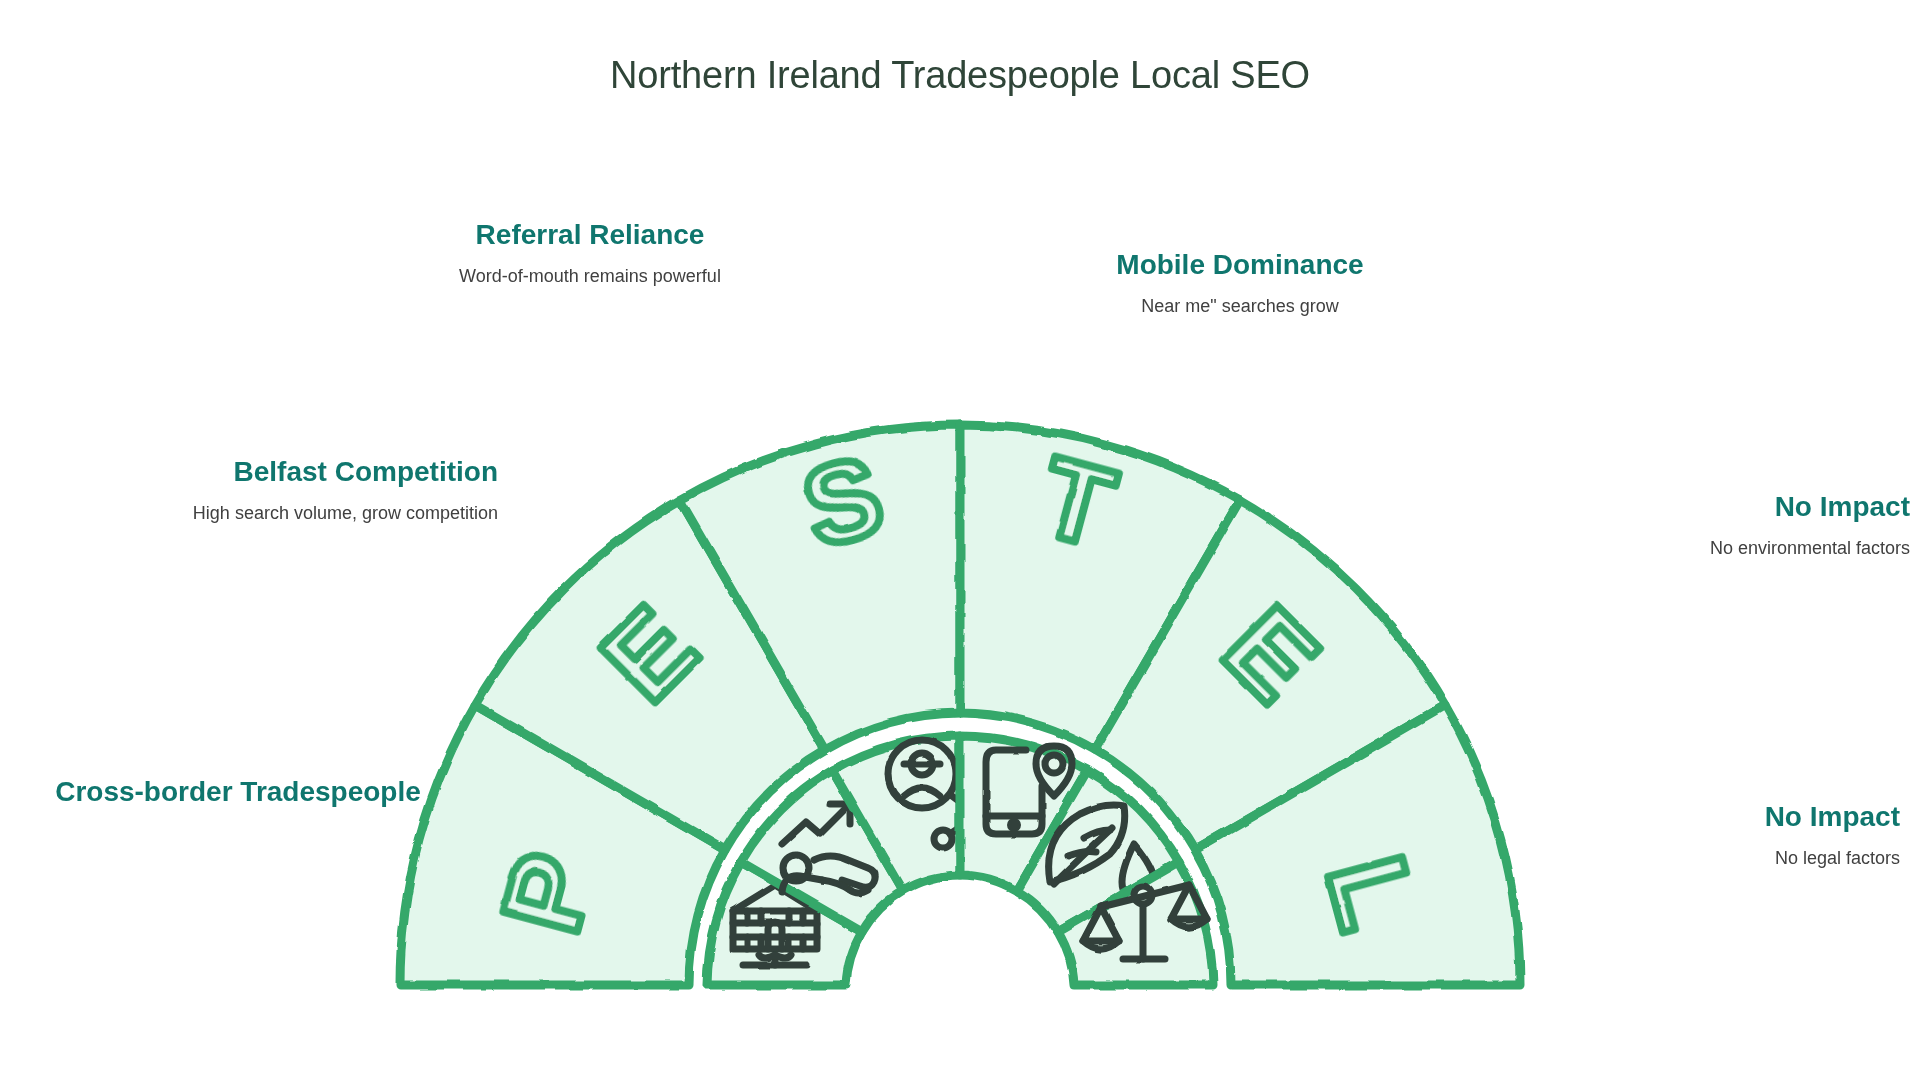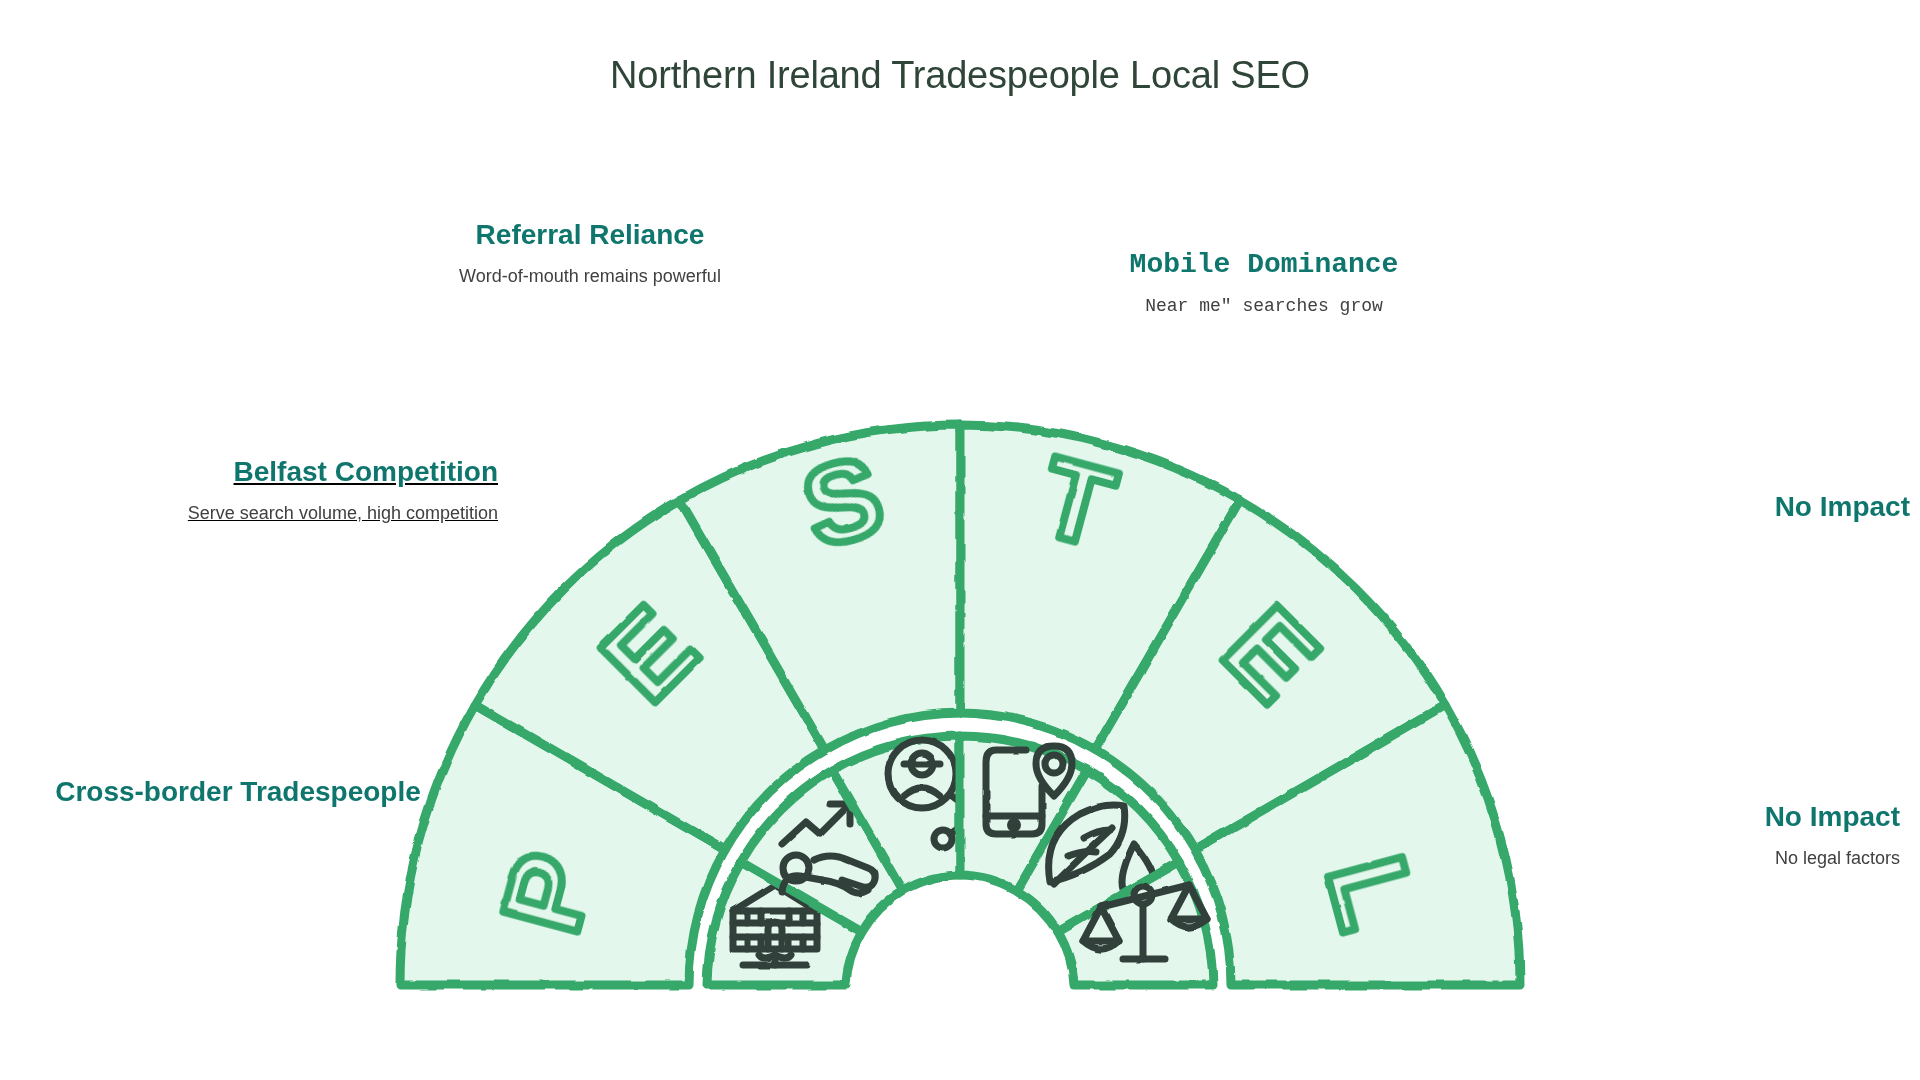--- a/index.html
+++ b/index.html
@@ -31,22 +31,22 @@
   }
   .label-desc{
     font-size:18px;color:#404040;
     line-height:1.25;margin:14px 0 0 0;
   }
   .ta-c{text-align:center;}
   .ta-l{text-align:right;}
   .ta-r{text-align:right;}
   
   #lb-referral   {left:400px; top:218px;  width:380px;}
-  #lb-mobile     {left:1064px;top:248px;  width:400px;font-family:Liberation Mono, monospace;}
-  #lb-belfast    {left:118px; top:455px;  width:380px;text-decoration:underline;}
+  #lb-mobile     {left:1040px;top:248px;  width:400px;}
+  #lb-belfast    {left:118px; top:455px;  width:380px;}
   #lb-env        {left:1510px;top:490px;  width:400px;}
   #lb-cross      {left:48px;  top:775px;  width:380px;}
   #lb-legal      {left:1500px;top:800px;  width:400px;}
 </style>
 </head>
 <body>
 
 <div id="page-title">Northern Ireland Tradespeople Local SEO</div>
 
 <svg id="diagram" viewBox="0 0 1920 1080">
@@ -221,25 +221,26 @@
   <p class="label-desc">Word-of-mouth remains powerful</p>
 </div>
 
 <div class="label-block ta-c" id="lb-mobile">
   <p class="label-title">Mobile Dominance</p>
   <p class="label-desc">Near me" searches grow</p>
 </div>
 
 <div class="label-block ta-r" id="lb-belfast">
   <p class="label-title">Belfast Competition</p>
-  <p class="label-desc">Serve search volume, high competition</p>
+  <p class="label-desc">High search volume, grow competition</p>
 </div>
 
 <div class="label-block ta-l" id="lb-env">
   <p class="label-title">No Impact</p>
+  <p class="label-desc">No environmental factors</p>
 </div>
 
 <div class="label-block ta-c" id="lb-cross">
   <p class="label-title">Cross-border Tradespeople</p>
 </div>
 
 <div class="label-block ta-l" id="lb-legal">
   <p class="label-title">No Impact</p>
   <p class="label-desc">No legal factors</p>
 </div>

